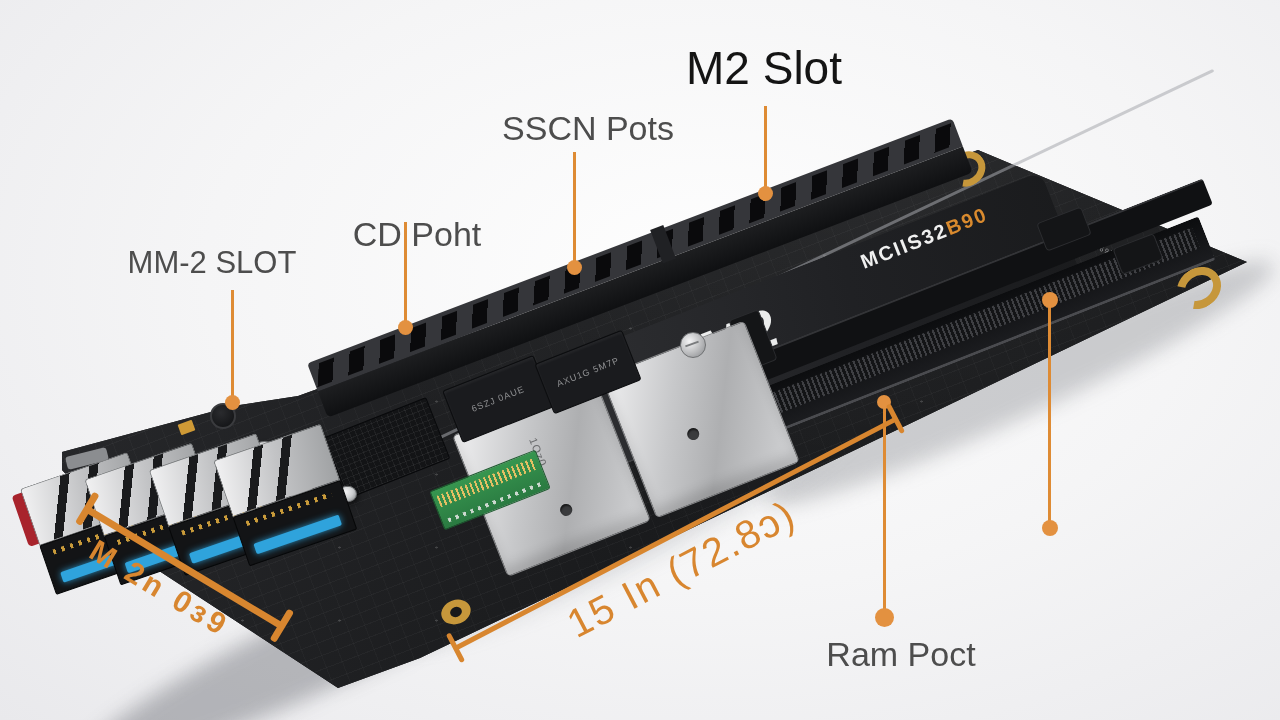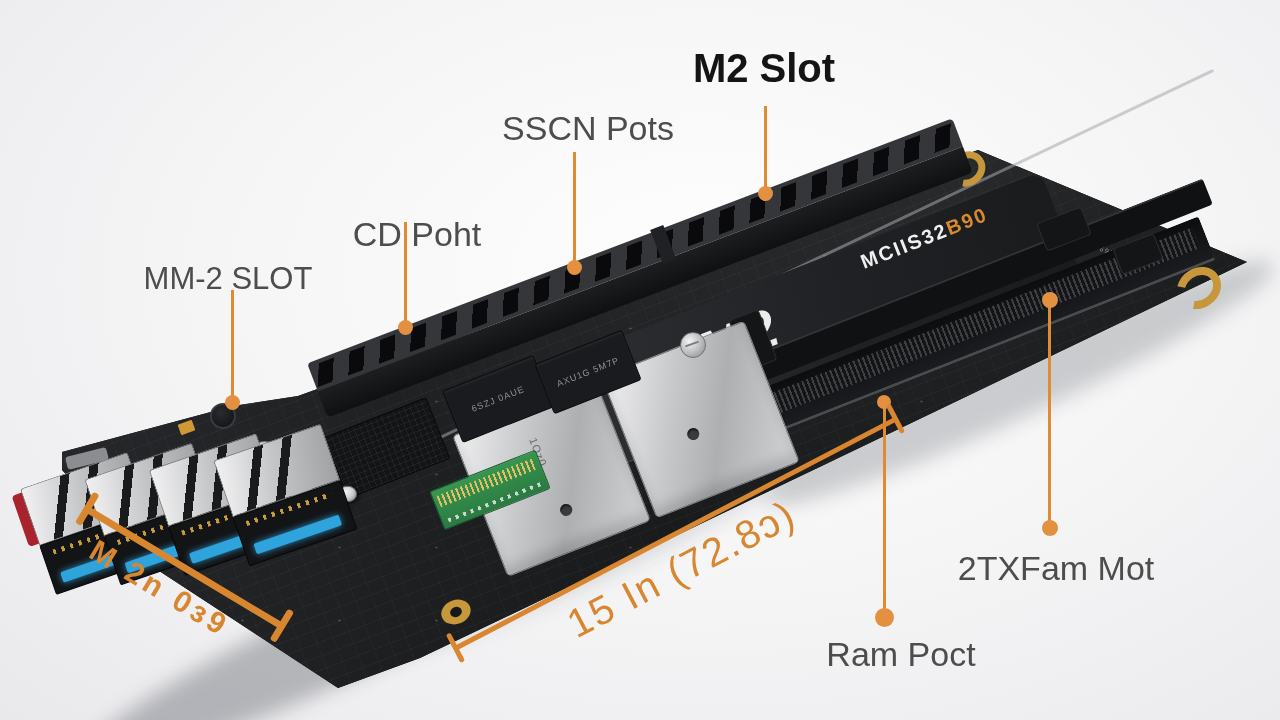--- a/index.html
+++ b/index.html
@@ -124,21 +124,21 @@
   .ringpad::after{content:"";position:absolute;left:9px;top:7px;width:12px;height:10px;border-radius:50%;background:#17181a;}
   .cring{position:absolute;border-radius:50%;border-style:solid;border-color:#c6973b;border-left-color:transparent;}
   .cringA{left:948px;top:152px;width:24px;height:20px;border-width:7px;transform:rotate(-35deg);}
   .cringB{left:1176px;top:268px;width:30px;height:24px;border-width:8px;transform:rotate(-35deg);}
   .goldsq{left:179px;top:422px;width:15px;height:11px;background:#cf9a36;transform:rotate(-20deg);border-radius:1px;}
   .serial{left:1030px;top:216px;width:210px;font-size:7px;color:#97989a;letter-spacing:1.5px;
     transform:rotate(22deg);transform-origin:0 0;white-space:nowrap;}
 
   
   .callout{position:absolute;transform:translate(-50%,-50%);font-size:34px;color:#4d4d4d;white-space:nowrap;}
-  .title{font-size:40px;color:#141414;font-weight:bold;}
+  .title{font-size:46px;color:#141414;font-weight:normal;}
   .lab-mm2{font-size:31px;}
   .leader{position:absolute;width:3px;background:#de8b34;}
   .ld-m2{left:764px;top:106px;height:88px;}
   .ld-sscn{left:573px;top:152px;height:116px;}
   .ld-cd{left:404px;top:222px;height:105px;}
   .ld-mm2{left:231px;top:290px;height:112px;}
   .ld-2tx{left:1048px;top:300px;height:228px;}
   .ld-ram{left:883px;top:402px;height:216px;}
   .dot{position:absolute;background:#e39140;border-radius:50%;}
   .dt-m2{left:758px;top:186px;width:15px;height:15px;}
@@ -256,22 +256,21 @@
         <div class="p-blue"></div>
       </div>
     </div>
   </div>
 
   <div class="abs ringpad"></div>
 
   <div class="callout title" style="left:764px;top:68px;">M2 Slot</div>
   <div class="callout" style="left:588px;top:128px;">SSCN Pots</div>
   <div class="callout" style="left:417px;top:190px;margin-top:44px;">CD Poht</div>
-  <div class="callout lab-mm2" style="left:228px;top:263px;margin-top:16px;">MM-2 SLOT</div>
-  <div class="callout" style="left:1056px;top:568px;">2TXFam Mot</div>
+  <div class="callout lab-mm2" style="left:212px;top:263px;">MM-2 SLOT</div>
   <div class="callout" style="left:901px;top:654px;">Ram Poct</div>
 
   <div class="leader ld-m2"></div>
   <div class="leader ld-sscn"></div>
   <div class="leader ld-cd"></div>
   <div class="leader ld-mm2"></div>
   <div class="leader ld-2tx"></div>
   <div class="leader ld-ram"></div>
   <div class="dot dt-m2"></div>
   <div class="dot dt-sscn"></div>

